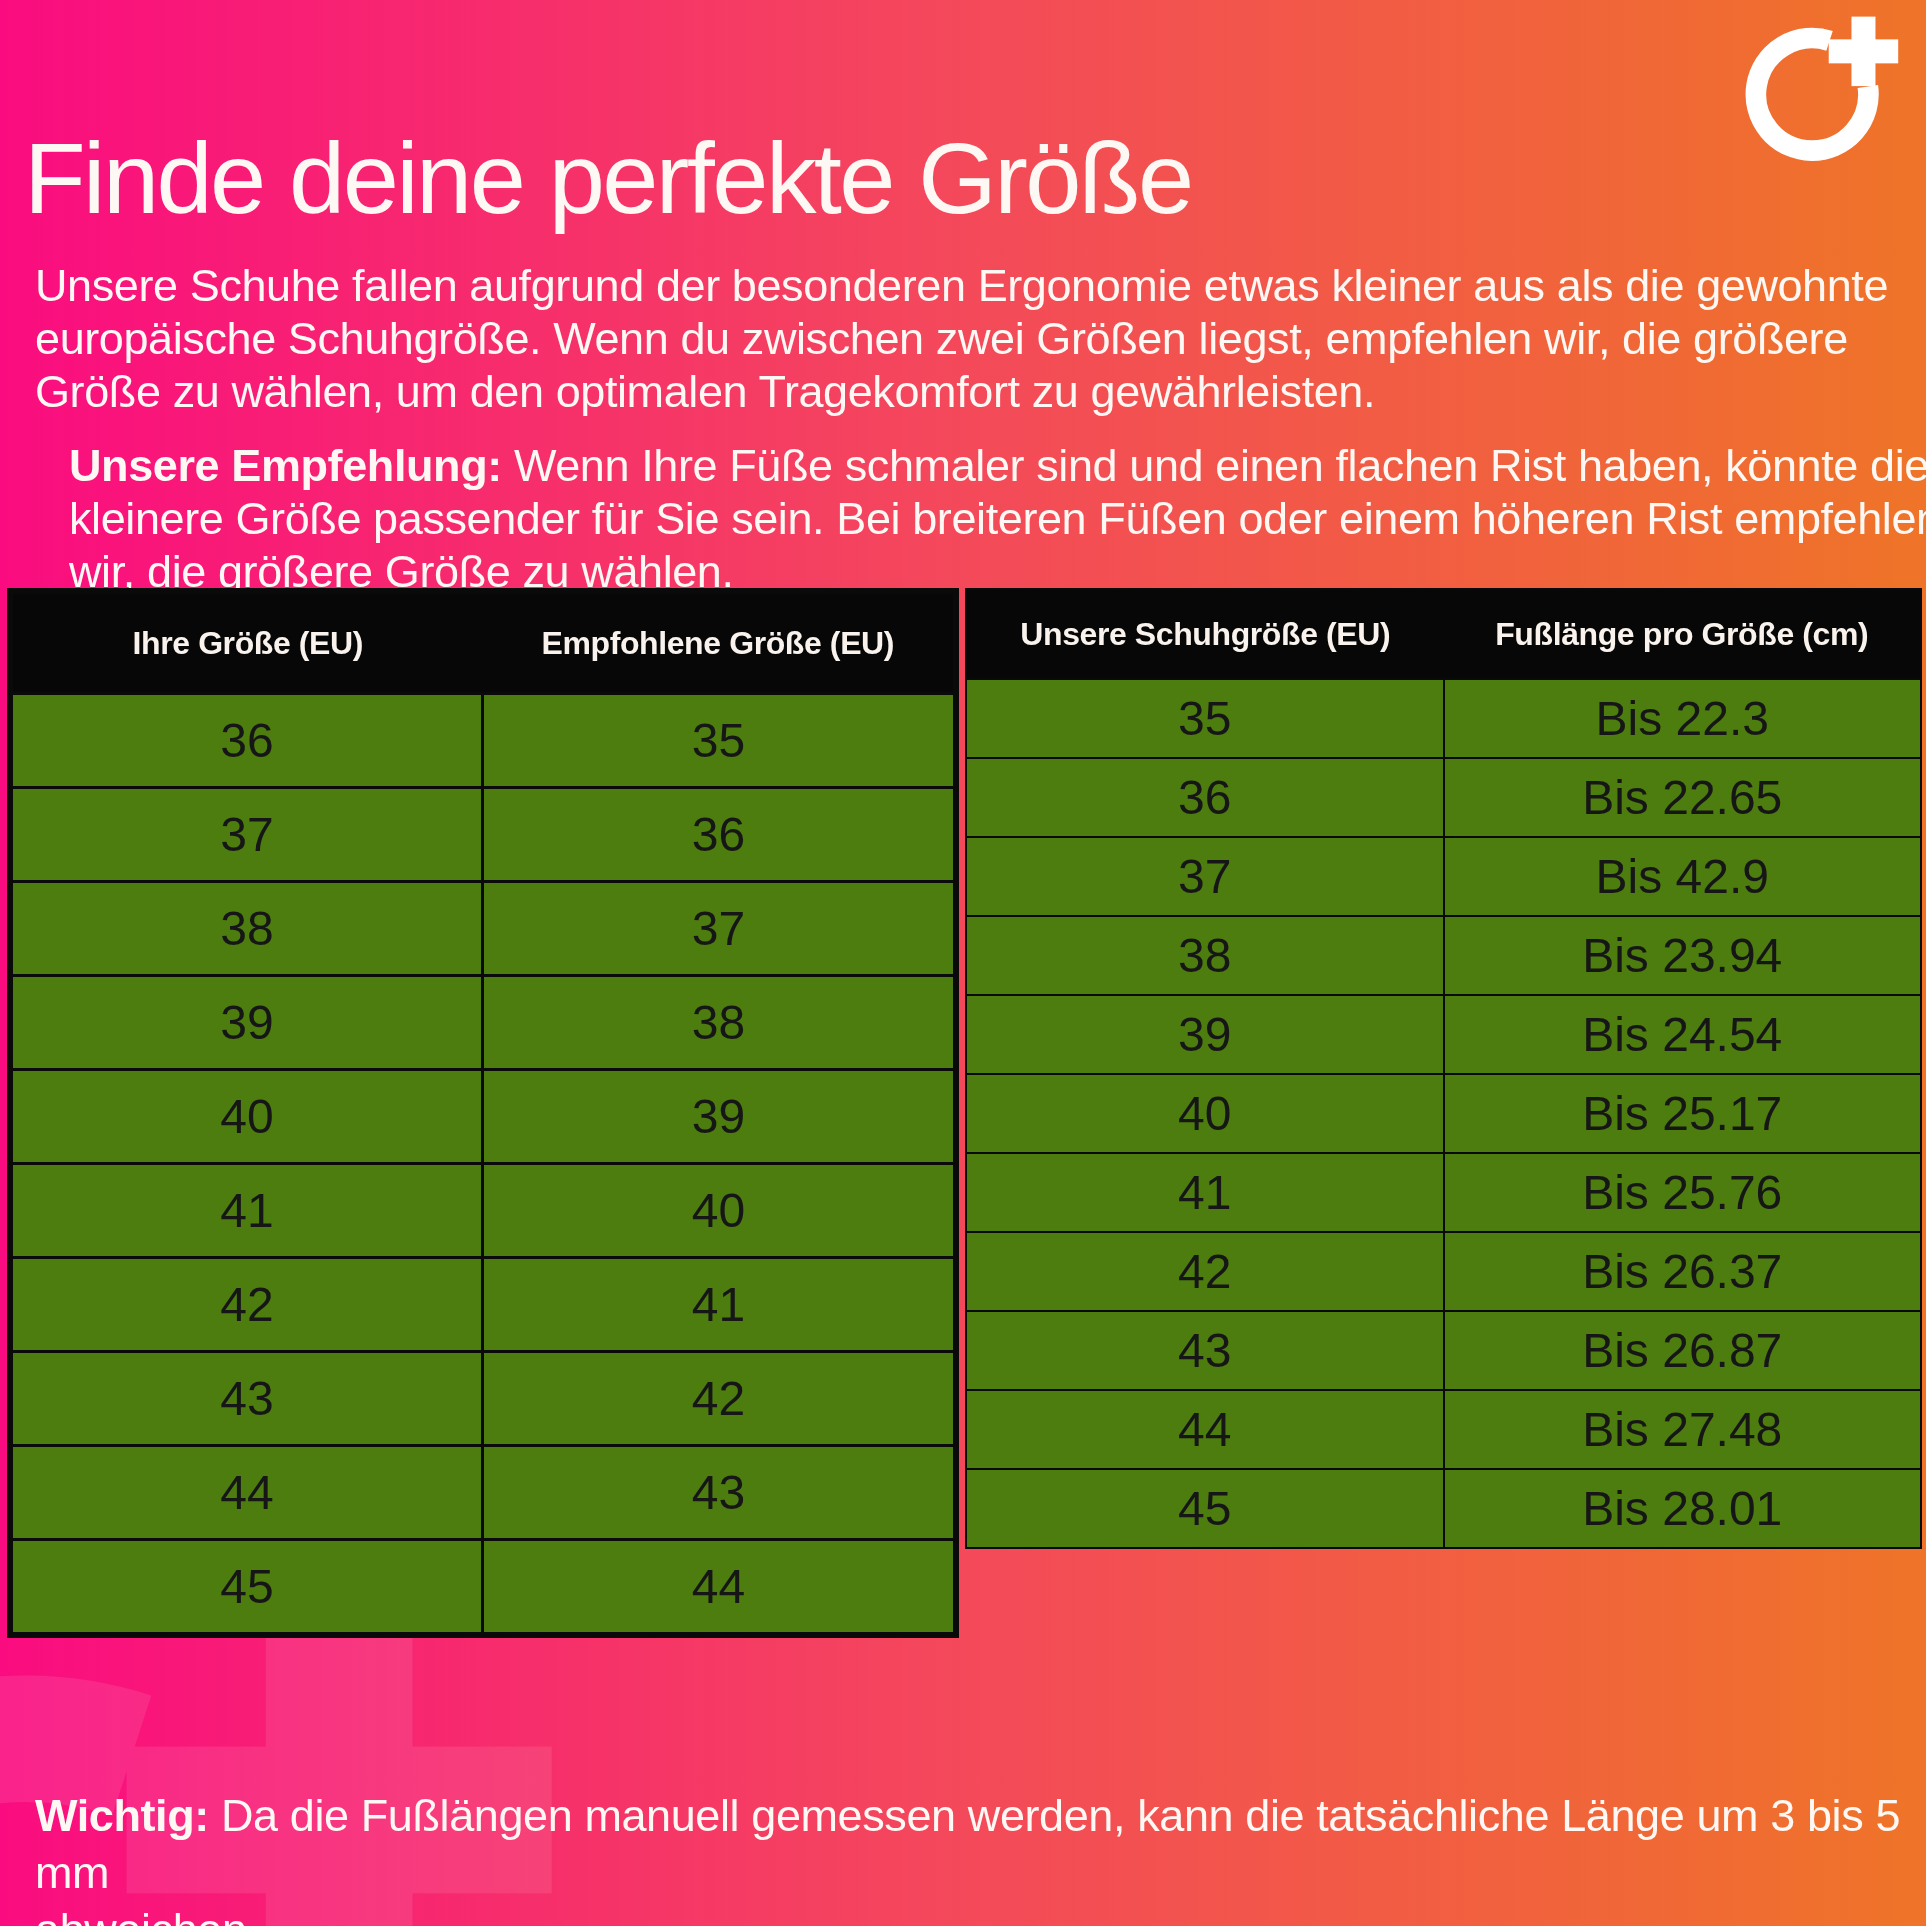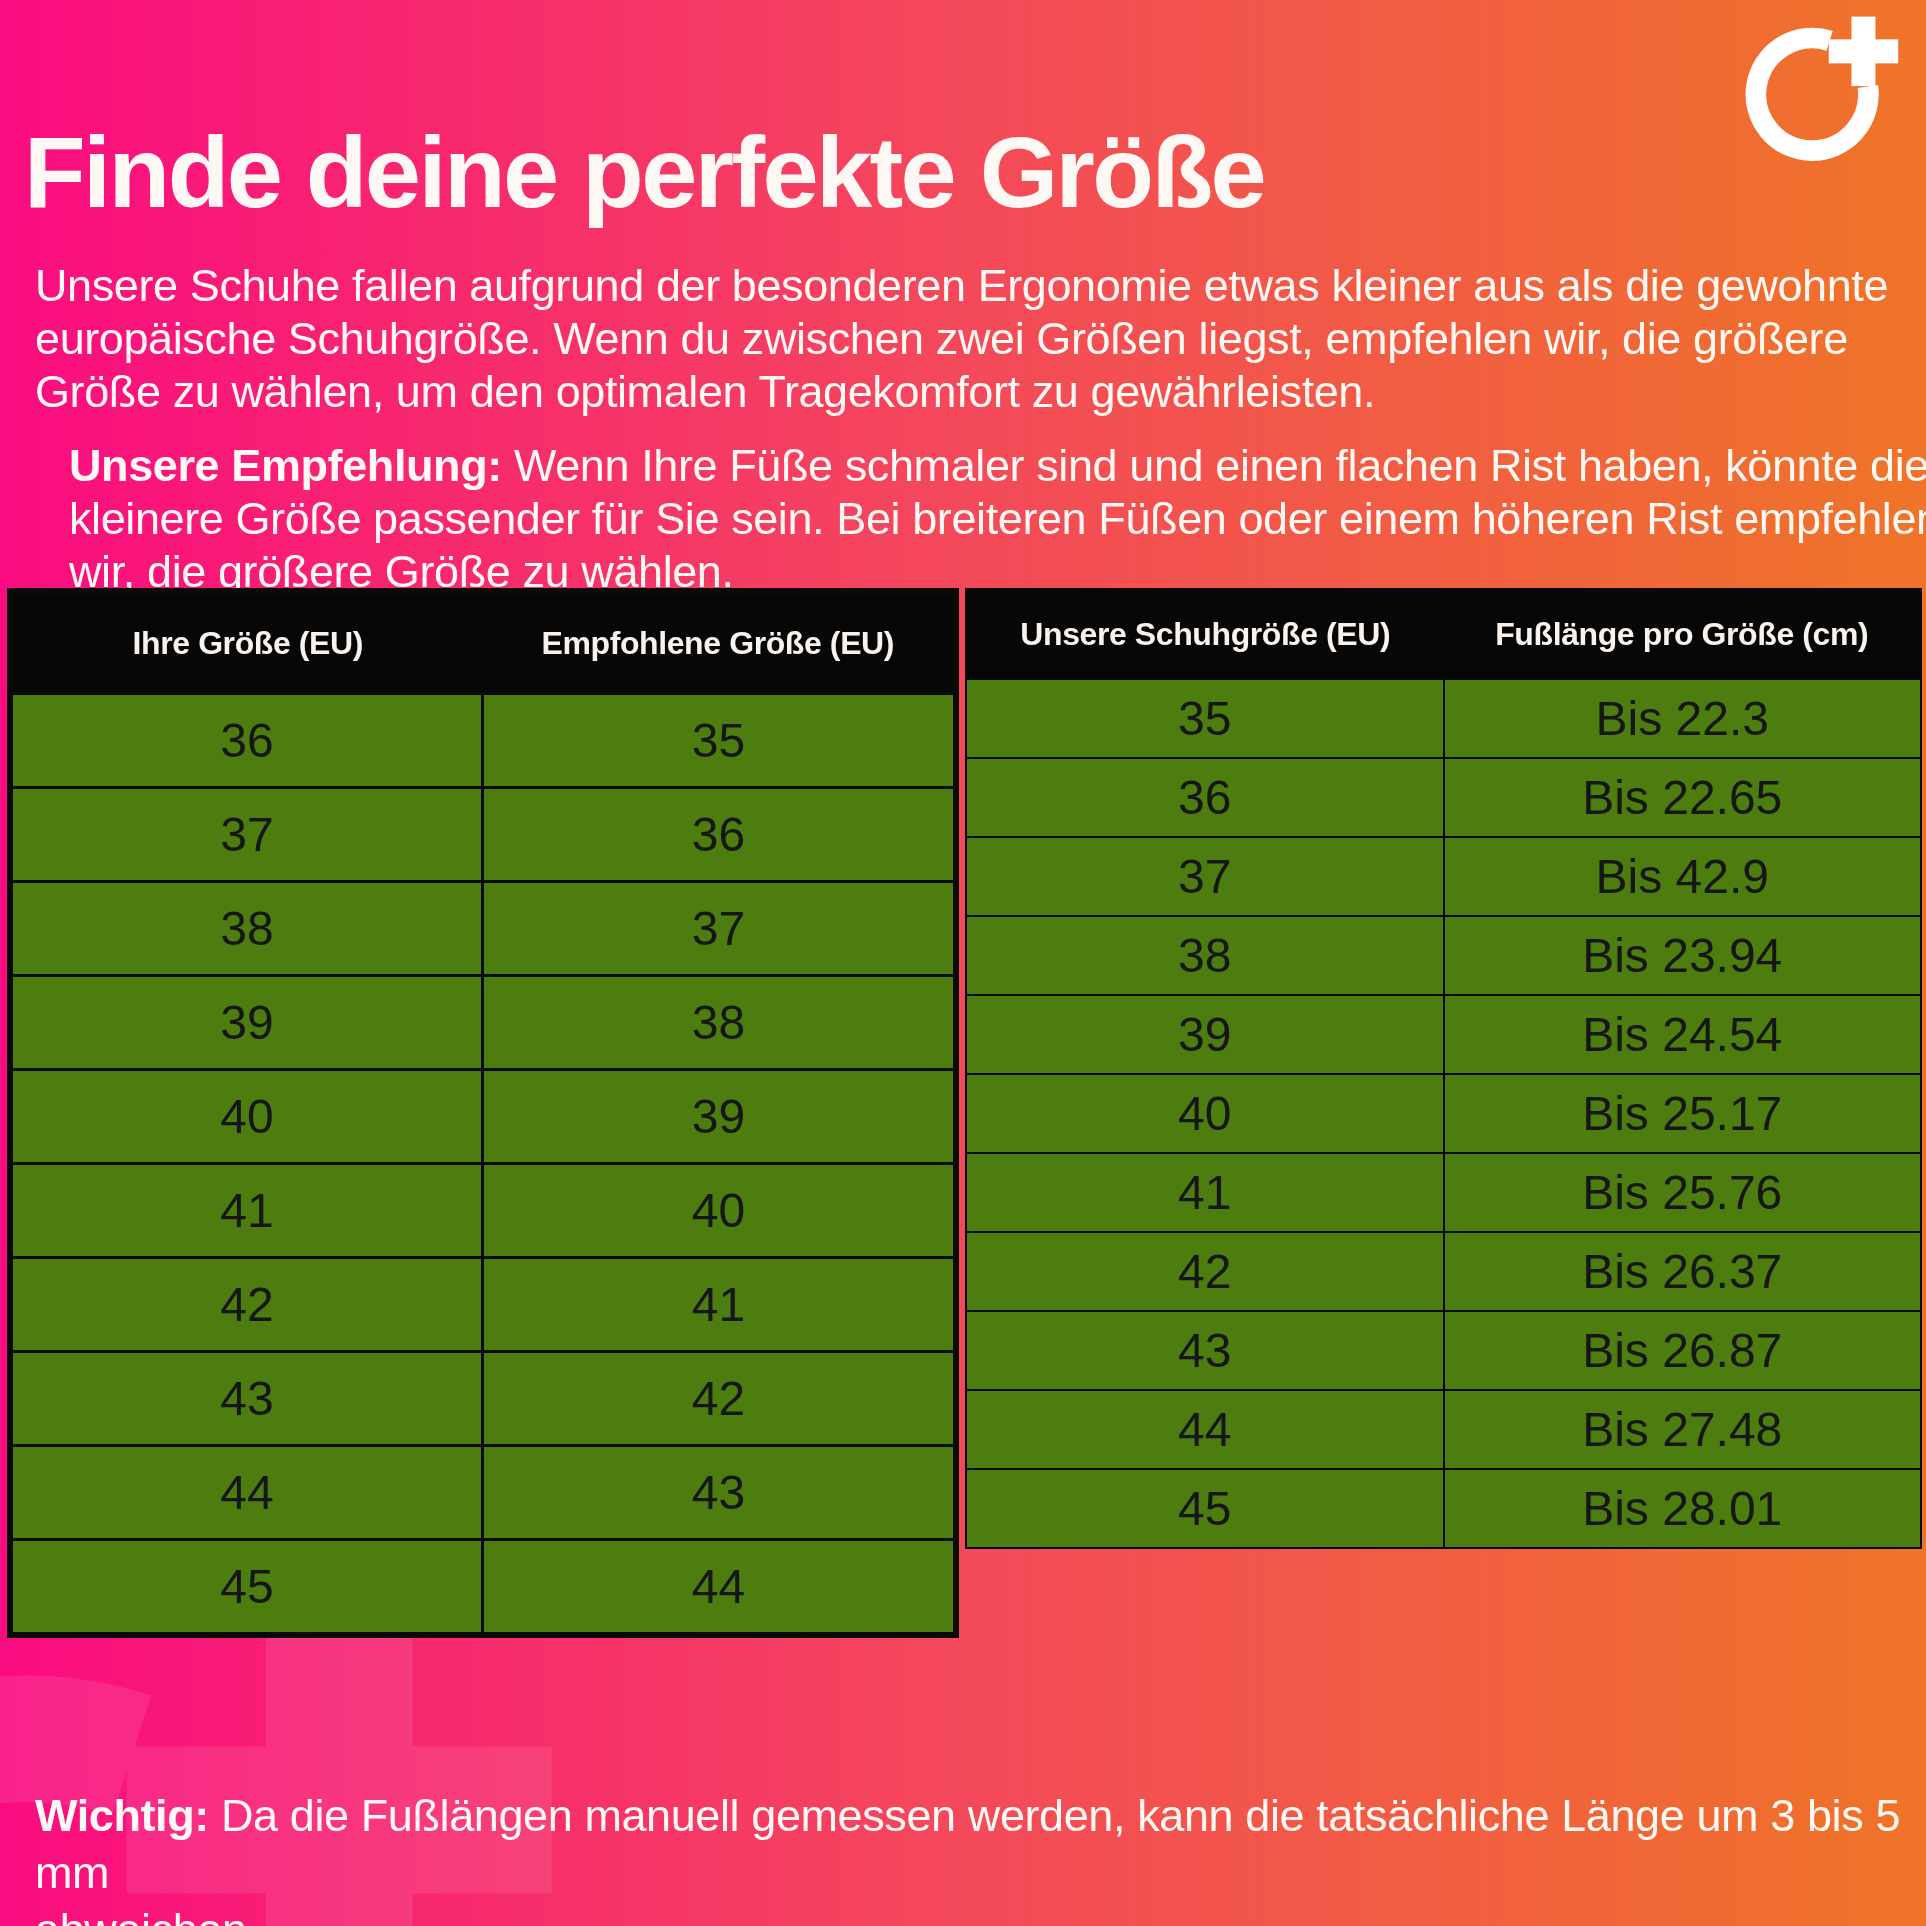--- a/index.html
+++ b/index.html
@@ -7,22 +7,22 @@
     width: 1926px; height: 1926px;
     position: relative;
     overflow: hidden;
     background: linear-gradient(90deg, #fa0c80 0%, #f4475c 48%, #ef7428 100%);
     font-family: "Liberation Sans", sans-serif;
     color: #fdf8f4;
   }
 
   
   .title {
-    position: absolute; left: 24px; top: 44px;
-    font-size: 101px; font-weight: 700; letter-spacing: -2.6px;
+    position: absolute; left: 24px; top: 50px;
+    font-size: 101px; font-weight: 400; letter-spacing: -2.6px;
     line-height: 1.2; white-space: nowrap;
   }
   .logo {
     position: absolute; left: 1722px; top: 10.3px;
     width: 182px; height: 182px;
   }
   .watermark {
     position: absolute; left: -526px; top: 1567px;
     width: 1113px; height: 1113px;
     opacity: 0.09; pointer-events: none;

